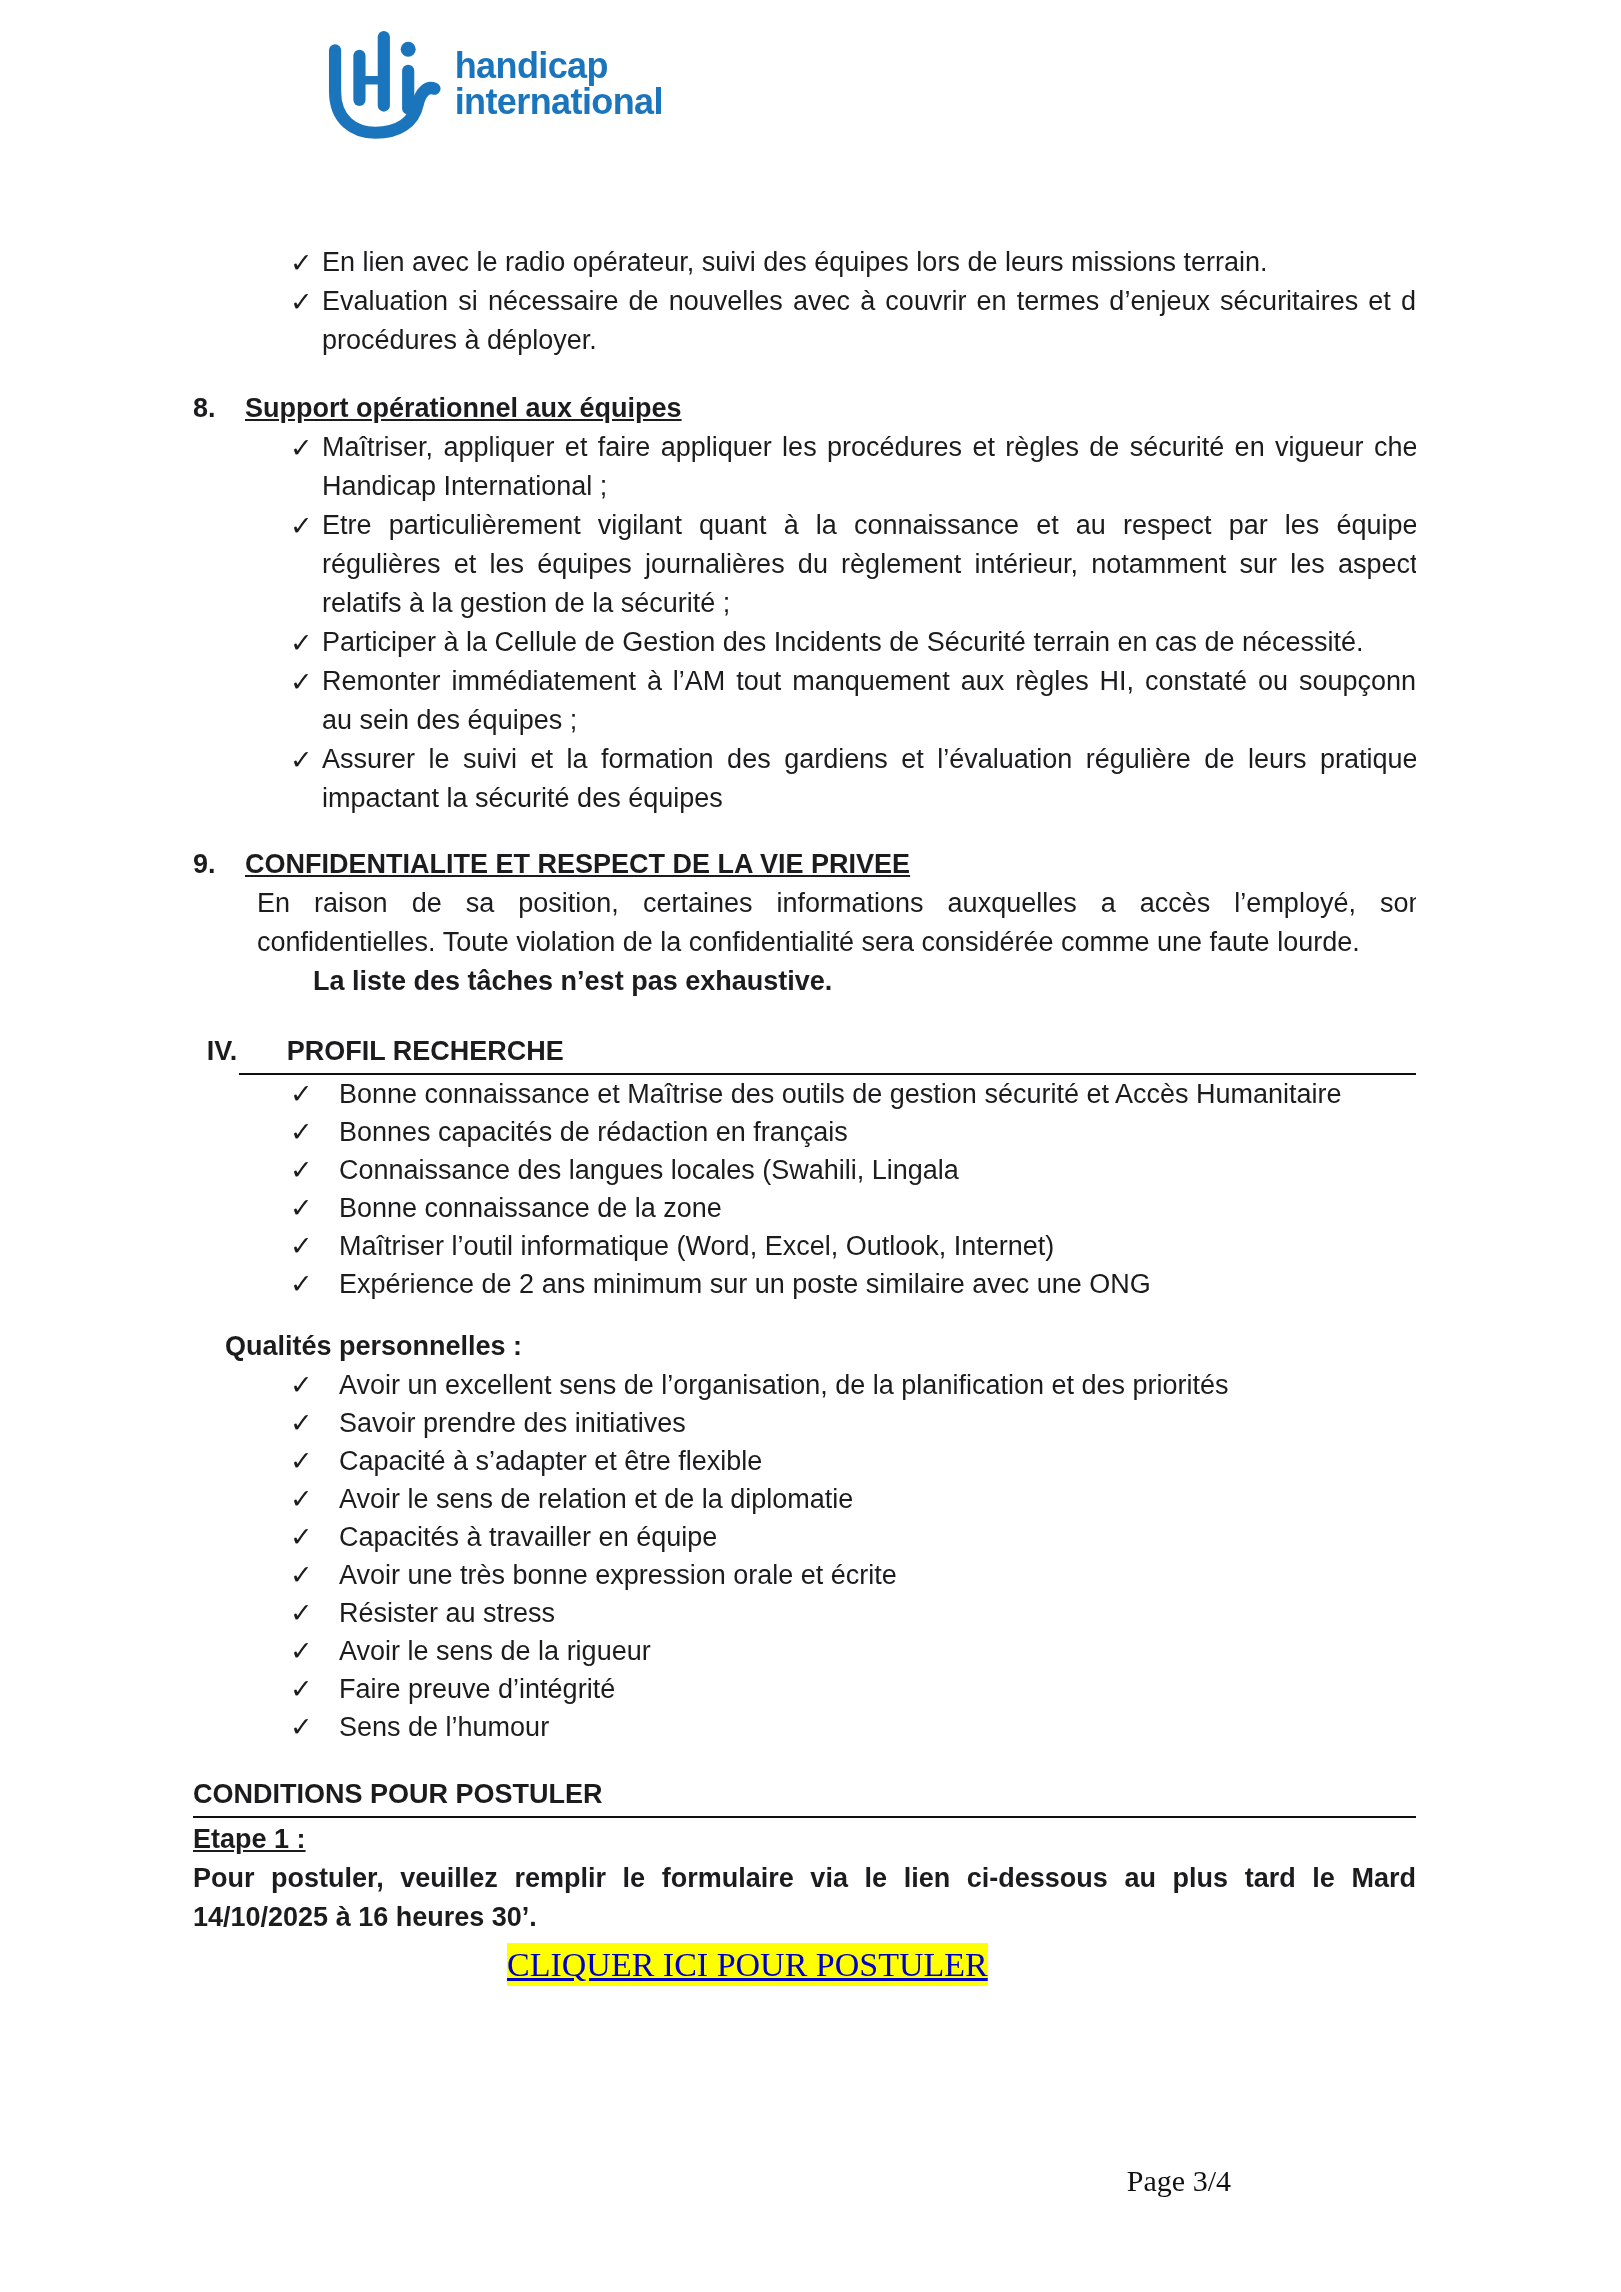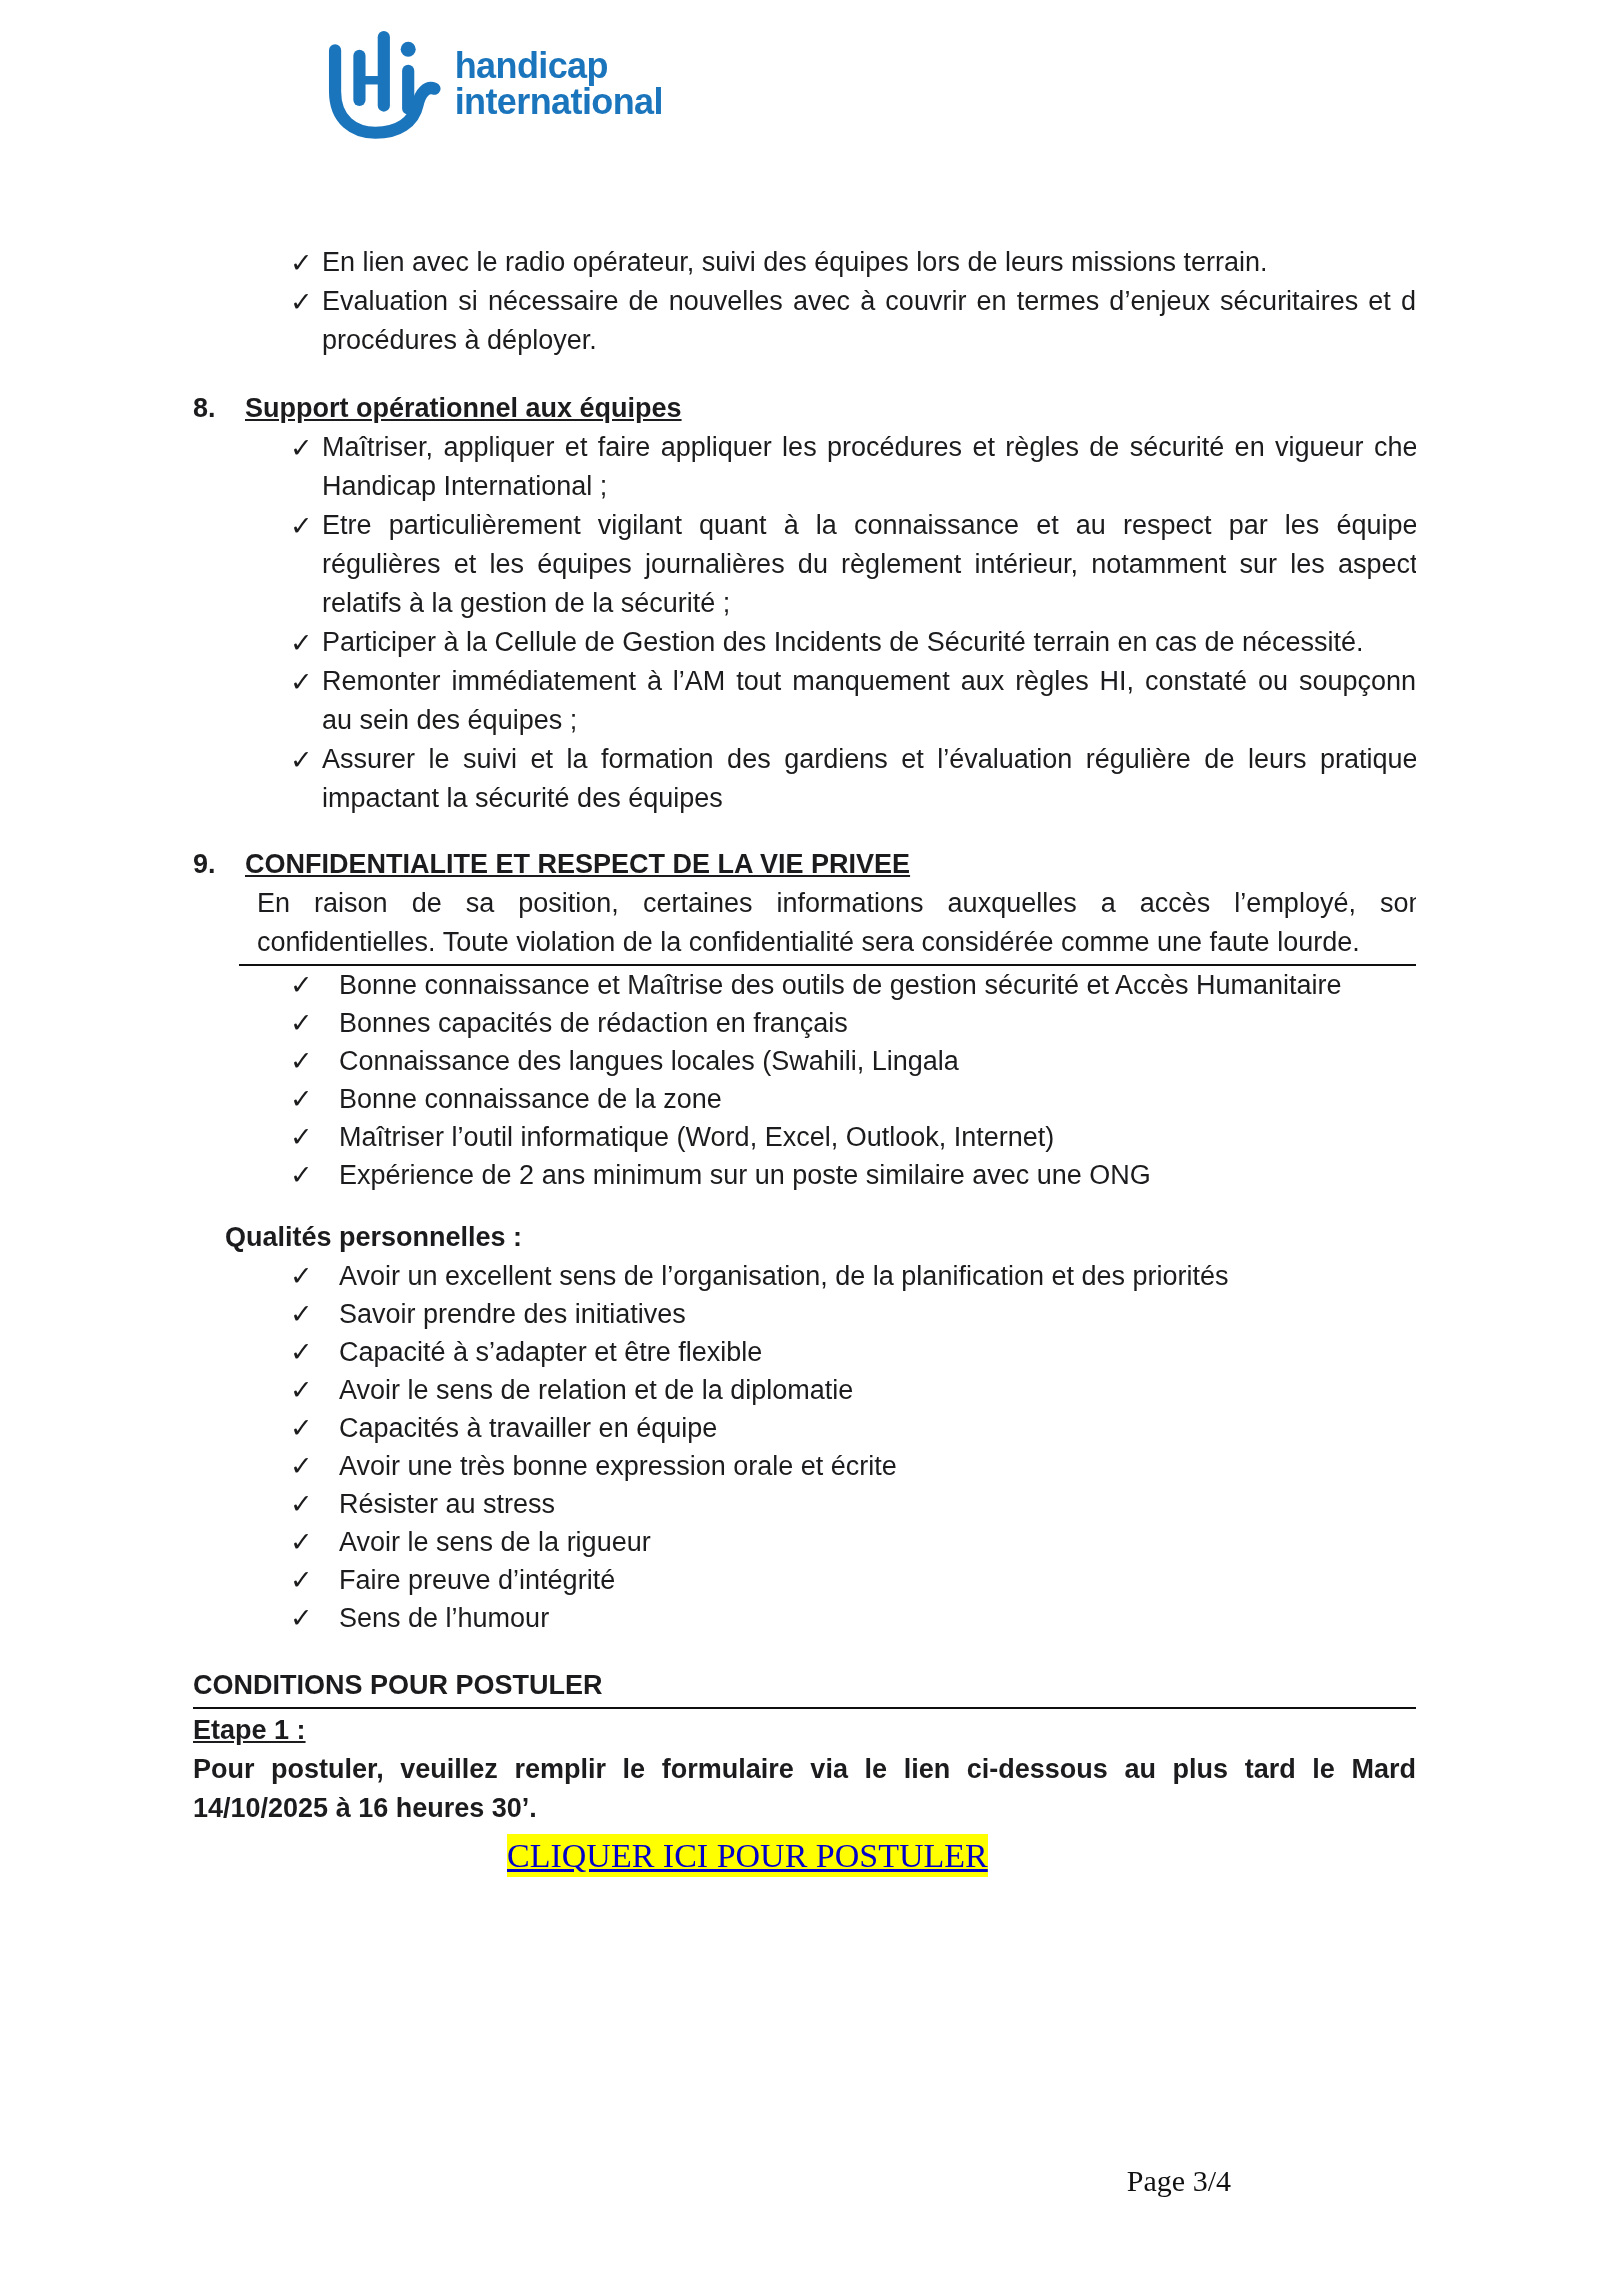--- a/index.html
+++ b/index.html
@@ -133,22 +133,27 @@
         <span class="btext">Assurer le suivi et la formation des gardiens et l’évaluation régulière de leurs pratiques impactant la sécurité des équipes</span>
       </div>
     </div>
 
     
     <div class="sec-head" style="margin-top:27.4px;">
       <span class="sec-num">9.</span>
       <span class="sec-title">CONFIDENTIALITE ET RESPECT DE LA VIE PRIVEE</span>
     </div>
     <div class="indent-para">En raison de sa position, certaines informations auxquelles a accès l’employé, sont confidentielles. Toute violation de la confidentialité sera considérée comme une faute lourde.</div>
-
-    
+    <div class="note">La liste des tâches n’est pas exhaustive.</div>
+
+    
+    <div class="profil-head">
+      <span class="profil-num">IV.</span>
+      <span>PROFIL RECHERCHE</span>
+    </div>
     <div class="rule profil-rule"></div>
 
 
     <div class="plist">
       <div class="bullet">
         <span class="check">✓</span>
         <span class="btext">Bonne connaissance et Maîtrise des outils de gestion sécurité et Accès Humanitaire</span>
       </div>
       <div class="bullet">
         <span class="check">✓</span>

